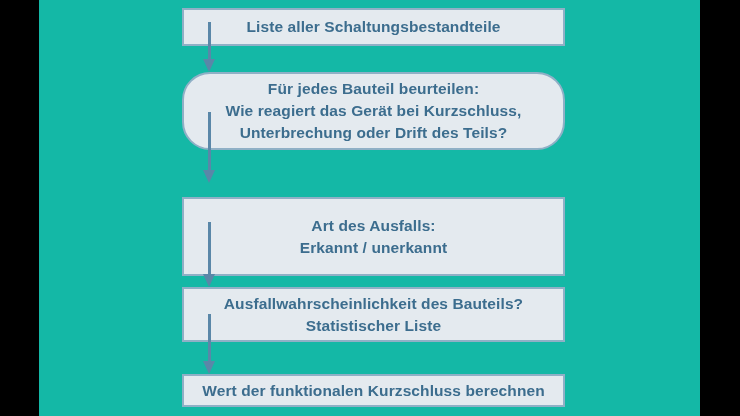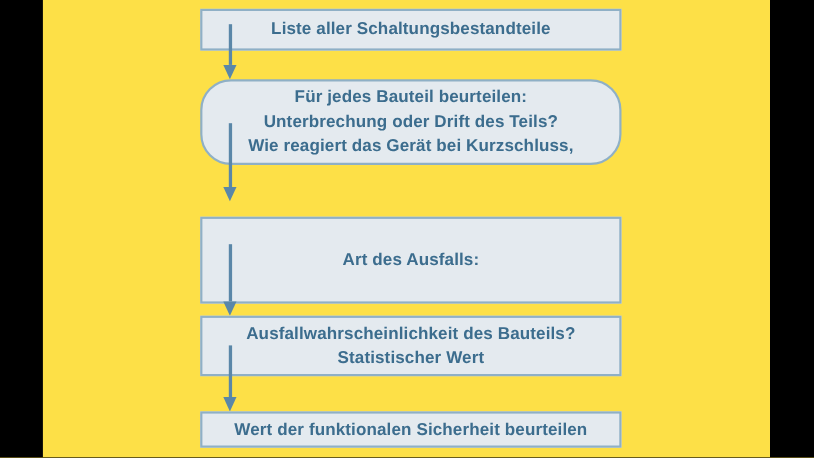--- a/index.html
+++ b/index.html
@@ -4,21 +4,21 @@
 <style>
   html, body {
     margin: 0;
     padding: 0;
     background: #000000;
   }
   #screenshot {
     position: relative;
     width: 740px;
     height: 416px;
-    background: #fde047;
+    background: #14b8a6;
     overflow: hidden;
     font-family: "Liberation Sans", sans-serif;
   }
   .letterbox {
     position: absolute;
     top: 0;
     height: 416px;
     background: #000000;
   }
   .letterbox.left  { left: 0;  width: 39px; }
@@ -103,46 +103,47 @@
       <span class="line">Liste aller Schaltungsbestandteile</span>
     </div>
 
     <div class="connector" id="conn-1">
       <div class="stem"></div>
       <div class="head"></div>
     </div>
 
     <div class="node" id="node-2">
       <span class="line">Für jedes Bauteil beurteilen:</span>
+      <span class="line">Wie reagiert das Gerät bei Kurzschluss,</span>
       <span class="line">Unterbrechung oder Drift des Teils?</span>
-      <span class="line">Wie reagiert das Gerät bei Kurzschluss,</span>
     </div>
 
     <div class="connector" id="conn-2">
       <div class="stem"></div>
       <div class="head"></div>
     </div>
 
     <div class="node" id="node-3">
       <span class="line">Art des Ausfalls:</span>
+      <span class="line">Erkannt / unerkannt</span>
     </div>
 
     <div class="connector" id="conn-3">
       <div class="stem"></div>
       <div class="head"></div>
     </div>
 
     <div class="node" id="node-4">
       <span class="line">Ausfallwahrscheinlichkeit des Bauteils?</span>
-      <span class="line">Statistischer Wert</span>
+      <span class="line">Statistischer Liste</span>
     </div>
 
     <div class="connector" id="conn-4">
       <div class="stem"></div>
       <div class="head"></div>
     </div>
 
     <div class="node" id="node-5">
-      <span class="line">Wert der funktionalen Sicherheit beurteilen</span>
+      <span class="line">Wert der funktionalen Kurzschluss berechnen</span>
     </div>
 
   </div>
 </div>
 
 </body></html>

